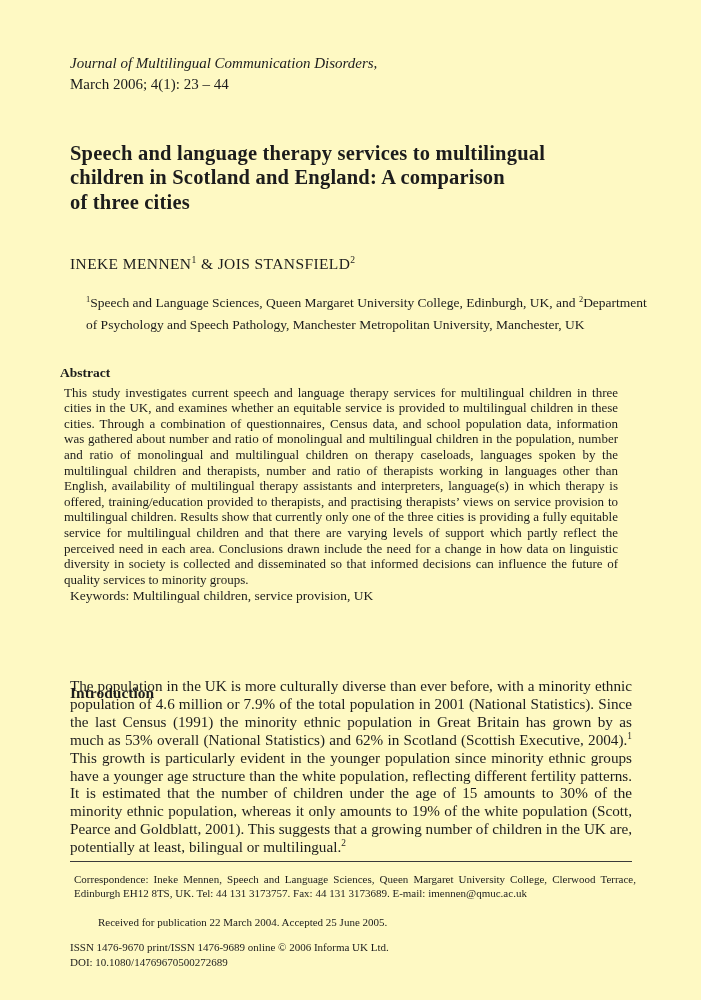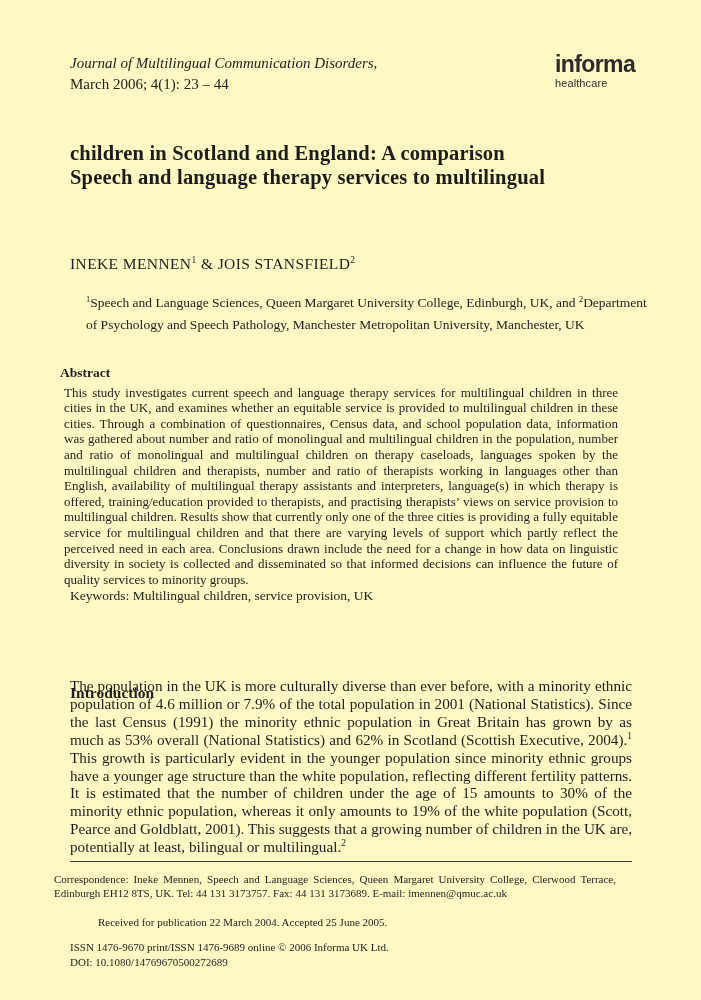--- a/index.html
+++ b/index.html
@@ -113,21 +113,21 @@
   .footnote-rule {
     position: absolute;
     top: 861px; left: 70px;
     width: 562px;
     border: 0;
     border-top: 1.6px solid #3a3a3a;
     margin: 0;
   }
   .correspondence {
     position: absolute;
-    top: 873px; left: 54px;
+    top: 873px; left: 74px;
     width: 562px;
     font-size: 11px;
     line-height: 13.8px;
     text-align: justify;
   }
   .received {
     position: absolute;
     top: 916px; left: 70px;
     width: 562px;
     font-size: 11px;
@@ -144,28 +144,25 @@
 </head>
 <body>
 
 <div class="page">
 
   <div class="masthead">
     <div class="journal-name">Journal of Multilingual Communication Disorders,</div>
     <div class="journal-issue">March 2006; 4(1): 23 – 44</div>
   </div>
 
-  <div class="logo">
-    <div class="logo-name">informa</div>
-    <div class="logo-sub">healthcare</div>
-  </div>
 
   <div class="title">
+    <div>Speech and language therapy services to multilingual</div>
     <div>children in Scotland and England: A comparison</div>
-    <div>Speech and language therapy services to multilingual</div>
+    <div>of three cities</div>
   </div>
 
   <div class="authors"><span>INEKE MENNEN</span><sup>1</sup><span> &amp; </span><span>JOIS STANSFIELD</span><sup>2</sup></div>
 
   <div class="affiliations"><sup>1</sup><span>Speech and Language Sciences, Queen Margaret University College, Edinburgh, UK, and </span><sup>2</sup><span>Department of Psychology and Speech Pathology, Manchester Metropolitan University, Manchester, UK</span></div>
 
   <div class="abstract">
     <div class="abstract-heading">Abstract</div>
     <p class="abstract-body">This study investigates current speech and language therapy services for multilingual children in three cities in the UK, and examines whether an equitable service is provided to multilingual children in these cities. Through a combination of questionnaires, Census data, and school population data, information was gathered about number and ratio of monolingual and multilingual children in the population, number and ratio of monolingual and multilingual children on therapy caseloads, languages spoken by the multilingual children and therapists, number and ratio of therapists working in languages other than English, availability of multilingual therapy assistants and interpreters, language(s) in which therapy is offered, training/education provided to therapists, and practising therapists’ views on service provision to multilingual children. Results show that currently only one of the three cities is providing a fully equitable service for multilingual children and that there are varying levels of support which partly reflect the perceived need in each area. Conclusions drawn include the need for a change in how data on linguistic diversity in society is collected and disseminated so that informed decisions can influence the future of quality services to minority groups.</p>
   </div>

